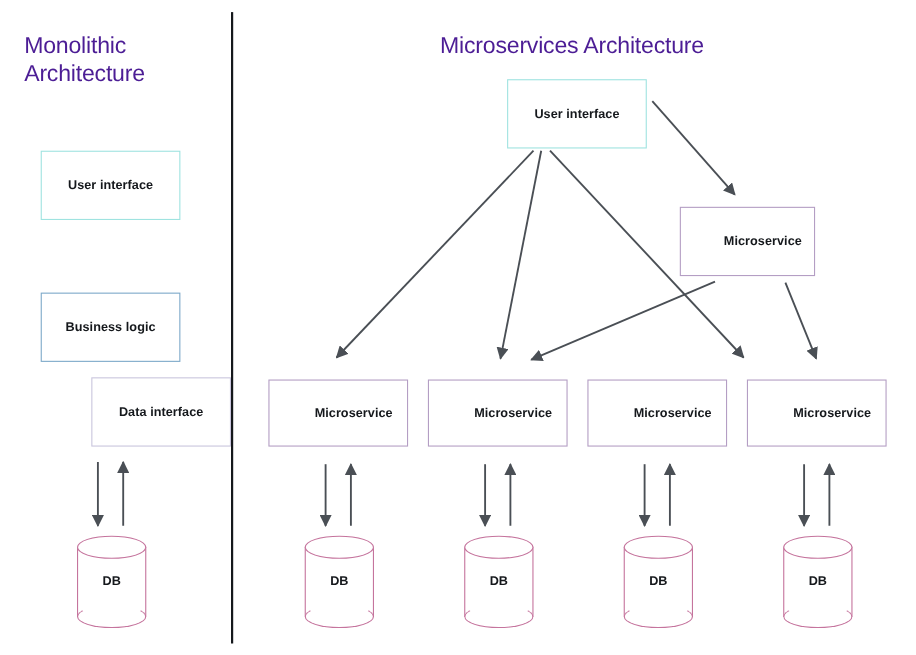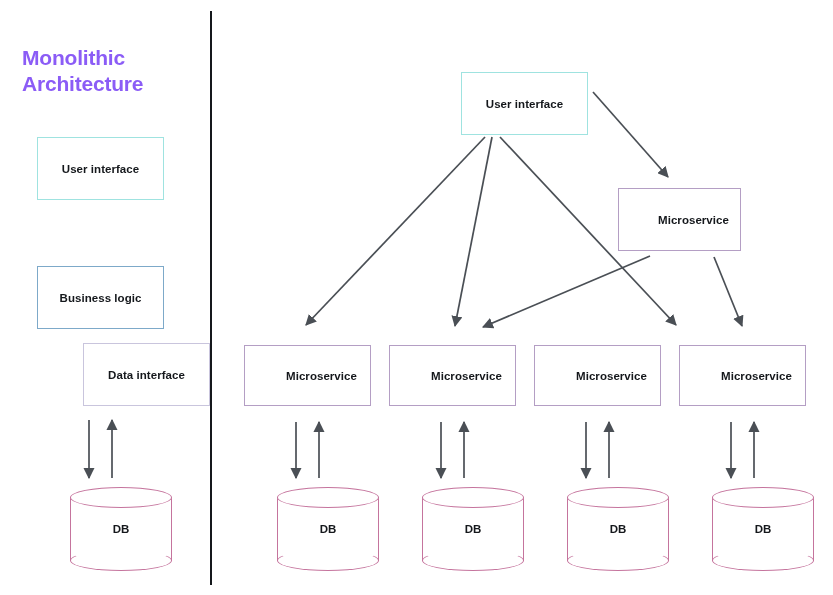--- a/index.html
+++ b/index.html
@@ -6,25 +6,24 @@
   body{
     width:833px;height:595px;overflow:hidden;
     font-family:"Liberation Sans","DejaVu Sans",sans-serif;
     color:#111418;
   }
   #canvas{position:relative;width:833px;height:595px;}
 
   
   .title{
     position:absolute;
-    font-weight:700;
-    color:#8b5cf6;
+    font-weight:400;
+    color:#4c1d95;
     letter-spacing:-0.2px;
     line-height:1.22;
-    margin-top:16px;
   }
   #title-mono{left:22px;top:29px;width:175px;font-size:21px;}
   #title-micro{left:340px;top:29px;width:360px;font-size:21px;text-align:center;}
 
   
   #divider{
     position:absolute;left:210px;top:11px;width:2px;height:574px;
     background:#15181c;
   }
 
@@ -37,21 +36,21 @@
     display:flex;align-items:center;justify-content:center;
     font-size:11.5px;font-weight:700;color:#15181c;
     letter-spacing:0.05px;
   }
   .box.teal{border:1.6px solid #9fe3e0;}
   .box.blue{border:1.6px solid #7da9c9;}
   .box.lav {border:1.6px solid #c9c5dd;margin-left:46px;}
   .box.purp{border:1.6px solid #b49ec4;padding-left:28px;}
 
   
-  .cyl{position:absolute;padding-left:39px;}
+  .cyl{position:absolute;}
   .cyl .body{
     position:absolute;left:0;top:10px;
     width:100%;height:calc(100% - 20px);
     box-sizing:border-box;
     border-left:1.4px solid #c5749d;
     border-right:1.4px solid #c5749d;
     background:#ffffff;
   }
   .cyl .top,.cyl .bot{
     position:absolute;left:0;width:100%;height:21px;
@@ -73,20 +72,21 @@
   #arrows{position:absolute;left:0;top:0;width:833px;height:595px;}
   #arrows line{stroke:#4a4f55;stroke-width:1.7;}
 </style>
 </head>
 <body>
 
 <div id="canvas">
 
   <div class="title" id="title-mono"><span>Monolithic</span><br><span>Architecture</span></div>
 
+  <div class="title" id="title-micro">Microservices Architecture</div>
 
   <div id="divider"></div>
 
   <div class="box teal" style="left:37px;top:137px;width:127px;height:63px;">User interface</div>
 
   <div class="box blue" style="left:37px;top:240px;width:127px;height:63px;margin-top:26px;">Business logic</div>
 
   <div class="box lav" style="left:37px;top:343px;width:127px;height:63px;">Data interface</div>
 
   <div class="cyl" style="left:70px;top:487px;width:63px;height:84px;">

